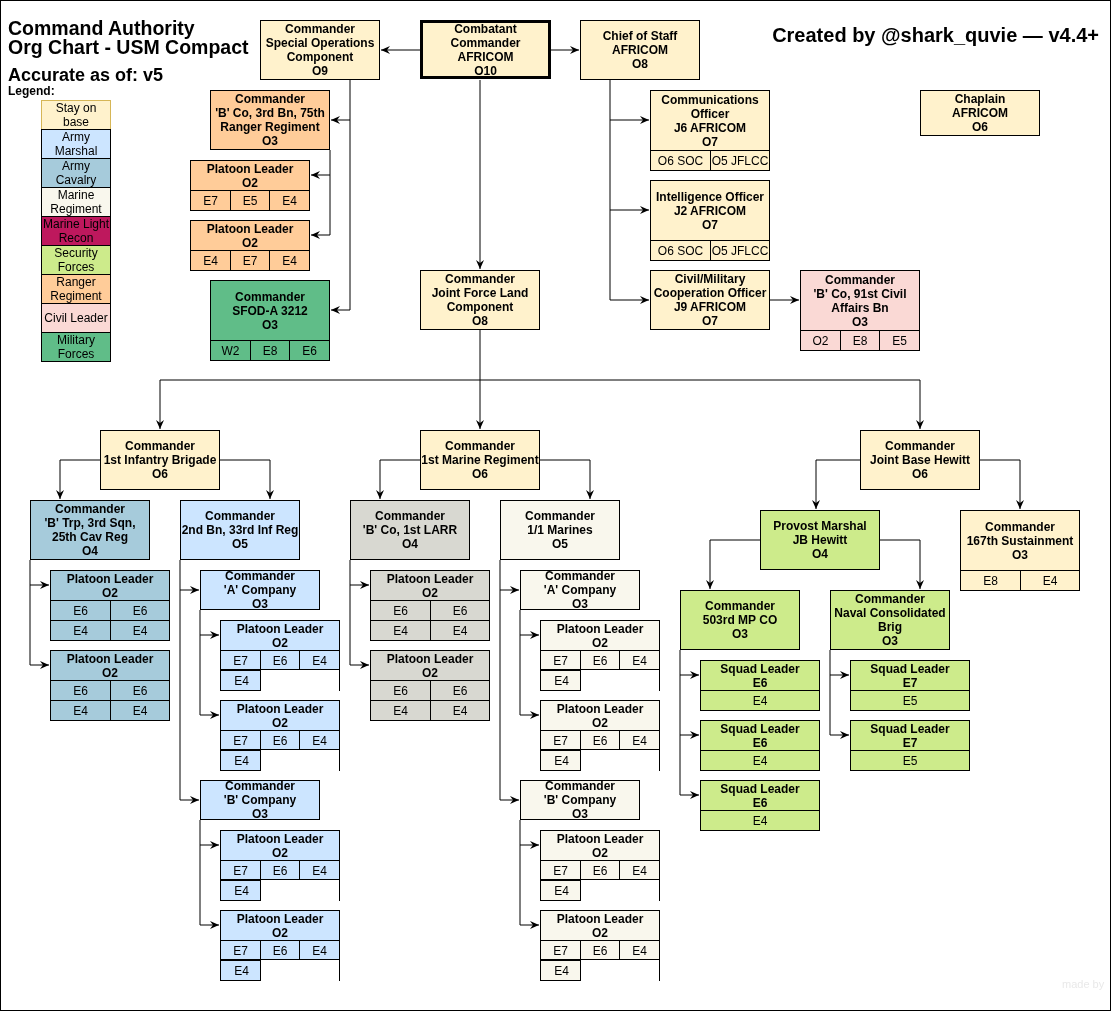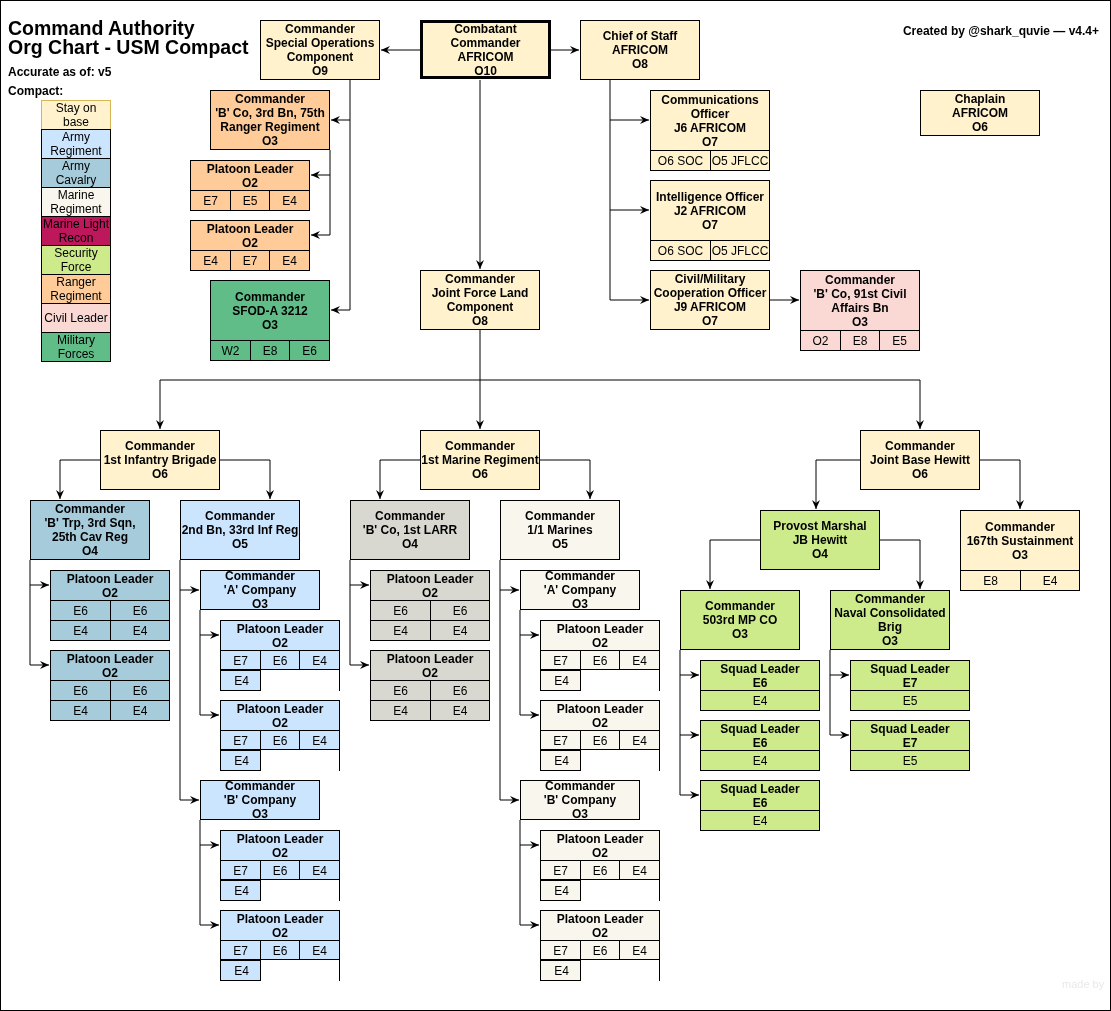--- a/index.html
+++ b/index.html
@@ -1,52 +1,52 @@
 <!DOCTYPE html>
 <html><head>
 <meta charset="utf-8">
 <style>
   html,body{margin:0;padding:0;background:#fff;}
   body{width:1111px;height:1011px;position:relative;overflow:hidden;font-family:"Liberation Sans",sans-serif;}
   #frame{position:absolute;left:0;top:0;width:1109px;height:1009px;border:1px solid #000;}
   .title{position:absolute;left:8px;top:19px;font-weight:bold;font-size:19.5px;line-height:19px;color:#000;white-space:pre-line;}
-  .subtitle{position:absolute;left:8px;top:65px;font-weight:bold;font-size:12px;}
+  .subtitle{position:absolute;left:8px;top:65px;font-weight:bold;font-size:18px;}
   .legend-title{position:absolute;left:8px;top:84px;font-weight:bold;font-size:12px;}
-  .credit{position:absolute;right:12px;top:24px;font-weight:bold;font-size:12px;}
+  .credit{position:absolute;right:12px;top:24px;font-weight:bold;font-size:20px;}
   .watermark{position:absolute;left:1062px;top:978px;font-size:11px;color:#e9e9e9;}
   .legend{position:absolute;left:5px;top:100px;width:70px;padding-left:36px;}
   .legend-item{box-sizing:border-box;width:70px;height:30px;border:1px solid #000;margin-top:-1px;display:flex;align-items:center;justify-content:center;text-align:center;font-size:12px;line-height:14px;color:#000;}
   .legend-item:first-child{margin-top:0;border-color:#d6b656;}
   .node{position:absolute;box-sizing:border-box;border:1px solid #000;font-size:12px;line-height:14px;color:#000;}
   .node .head{box-sizing:border-box;display:flex;align-items:center;justify-content:center;text-align:center;font-weight:bold;white-space:pre-line;}
   .node .row{display:flex;border-top:1px solid #000;box-sizing:border-box;height:20px;}
   .node .cell{flex:0 0 auto;box-sizing:border-box;display:flex;align-items:center;justify-content:center;font-size:12px;height:19px;border-left:1px solid #000;}
   .node .cell:first-child{border-left:none;}
   .node.thick{border:3px solid #000;}
   svg#wires{position:absolute;left:0;top:0;}
 </style>
 </head>
 <body>
 
 <div id="frame"></div>
 
 <div class="title">Command Authority
 Org Chart - USM Compact</div>
 <div class="subtitle">Accurate as of: v5</div>
-<div class="legend-title">Compact:</div>
+<div class="legend-title">Legend:</div>
 <div class="credit">Created by @shark_quvie — v4.4+</div>
 <div class="watermark">made by</div>
 
 <div class="legend" id="legend">
     <div class="legend-item" style="background: rgb(255, 242, 204);">Stay on base</div>
-    <div class="legend-item" style="background: rgb(204, 229, 255);">Army Regiment</div>
+    <div class="legend-item" style="background: rgb(204, 229, 255);">Army Marshal</div>
     <div class="legend-item" style="background: rgb(166, 203, 219);">Army Cavalry</div>
     <div class="legend-item" style="background: rgb(249, 247, 237);">Marine Regiment</div>
     <div class="legend-item" style="background: #be185d;">Marine Light Recon</div>
-    <div class="legend-item" style="background: rgb(205, 235, 139);">Security Force</div>
+    <div class="legend-item" style="background: rgb(205, 235, 139);">Security Forces</div>
     <div class="legend-item" style="background: rgb(255, 204, 153);">Ranger Regiment</div>
     <div class="legend-item" style="background: rgb(250, 217, 213);">Civil Leader</div>
     <div class="legend-item" style="background: rgb(96, 189, 136);">Military Forces</div>
   </div>
 
 <svg id="wires" width="1111" height="1011">
   <defs>
     <marker id="arrow" markerWidth="10" markerHeight="10" refX="9" refY="5" orient="auto" markerUnits="userSpaceOnUse">
       <path d="M0,1 L9,5 L0,9 L3,5 Z" fill="#000"></path>
     </marker>

